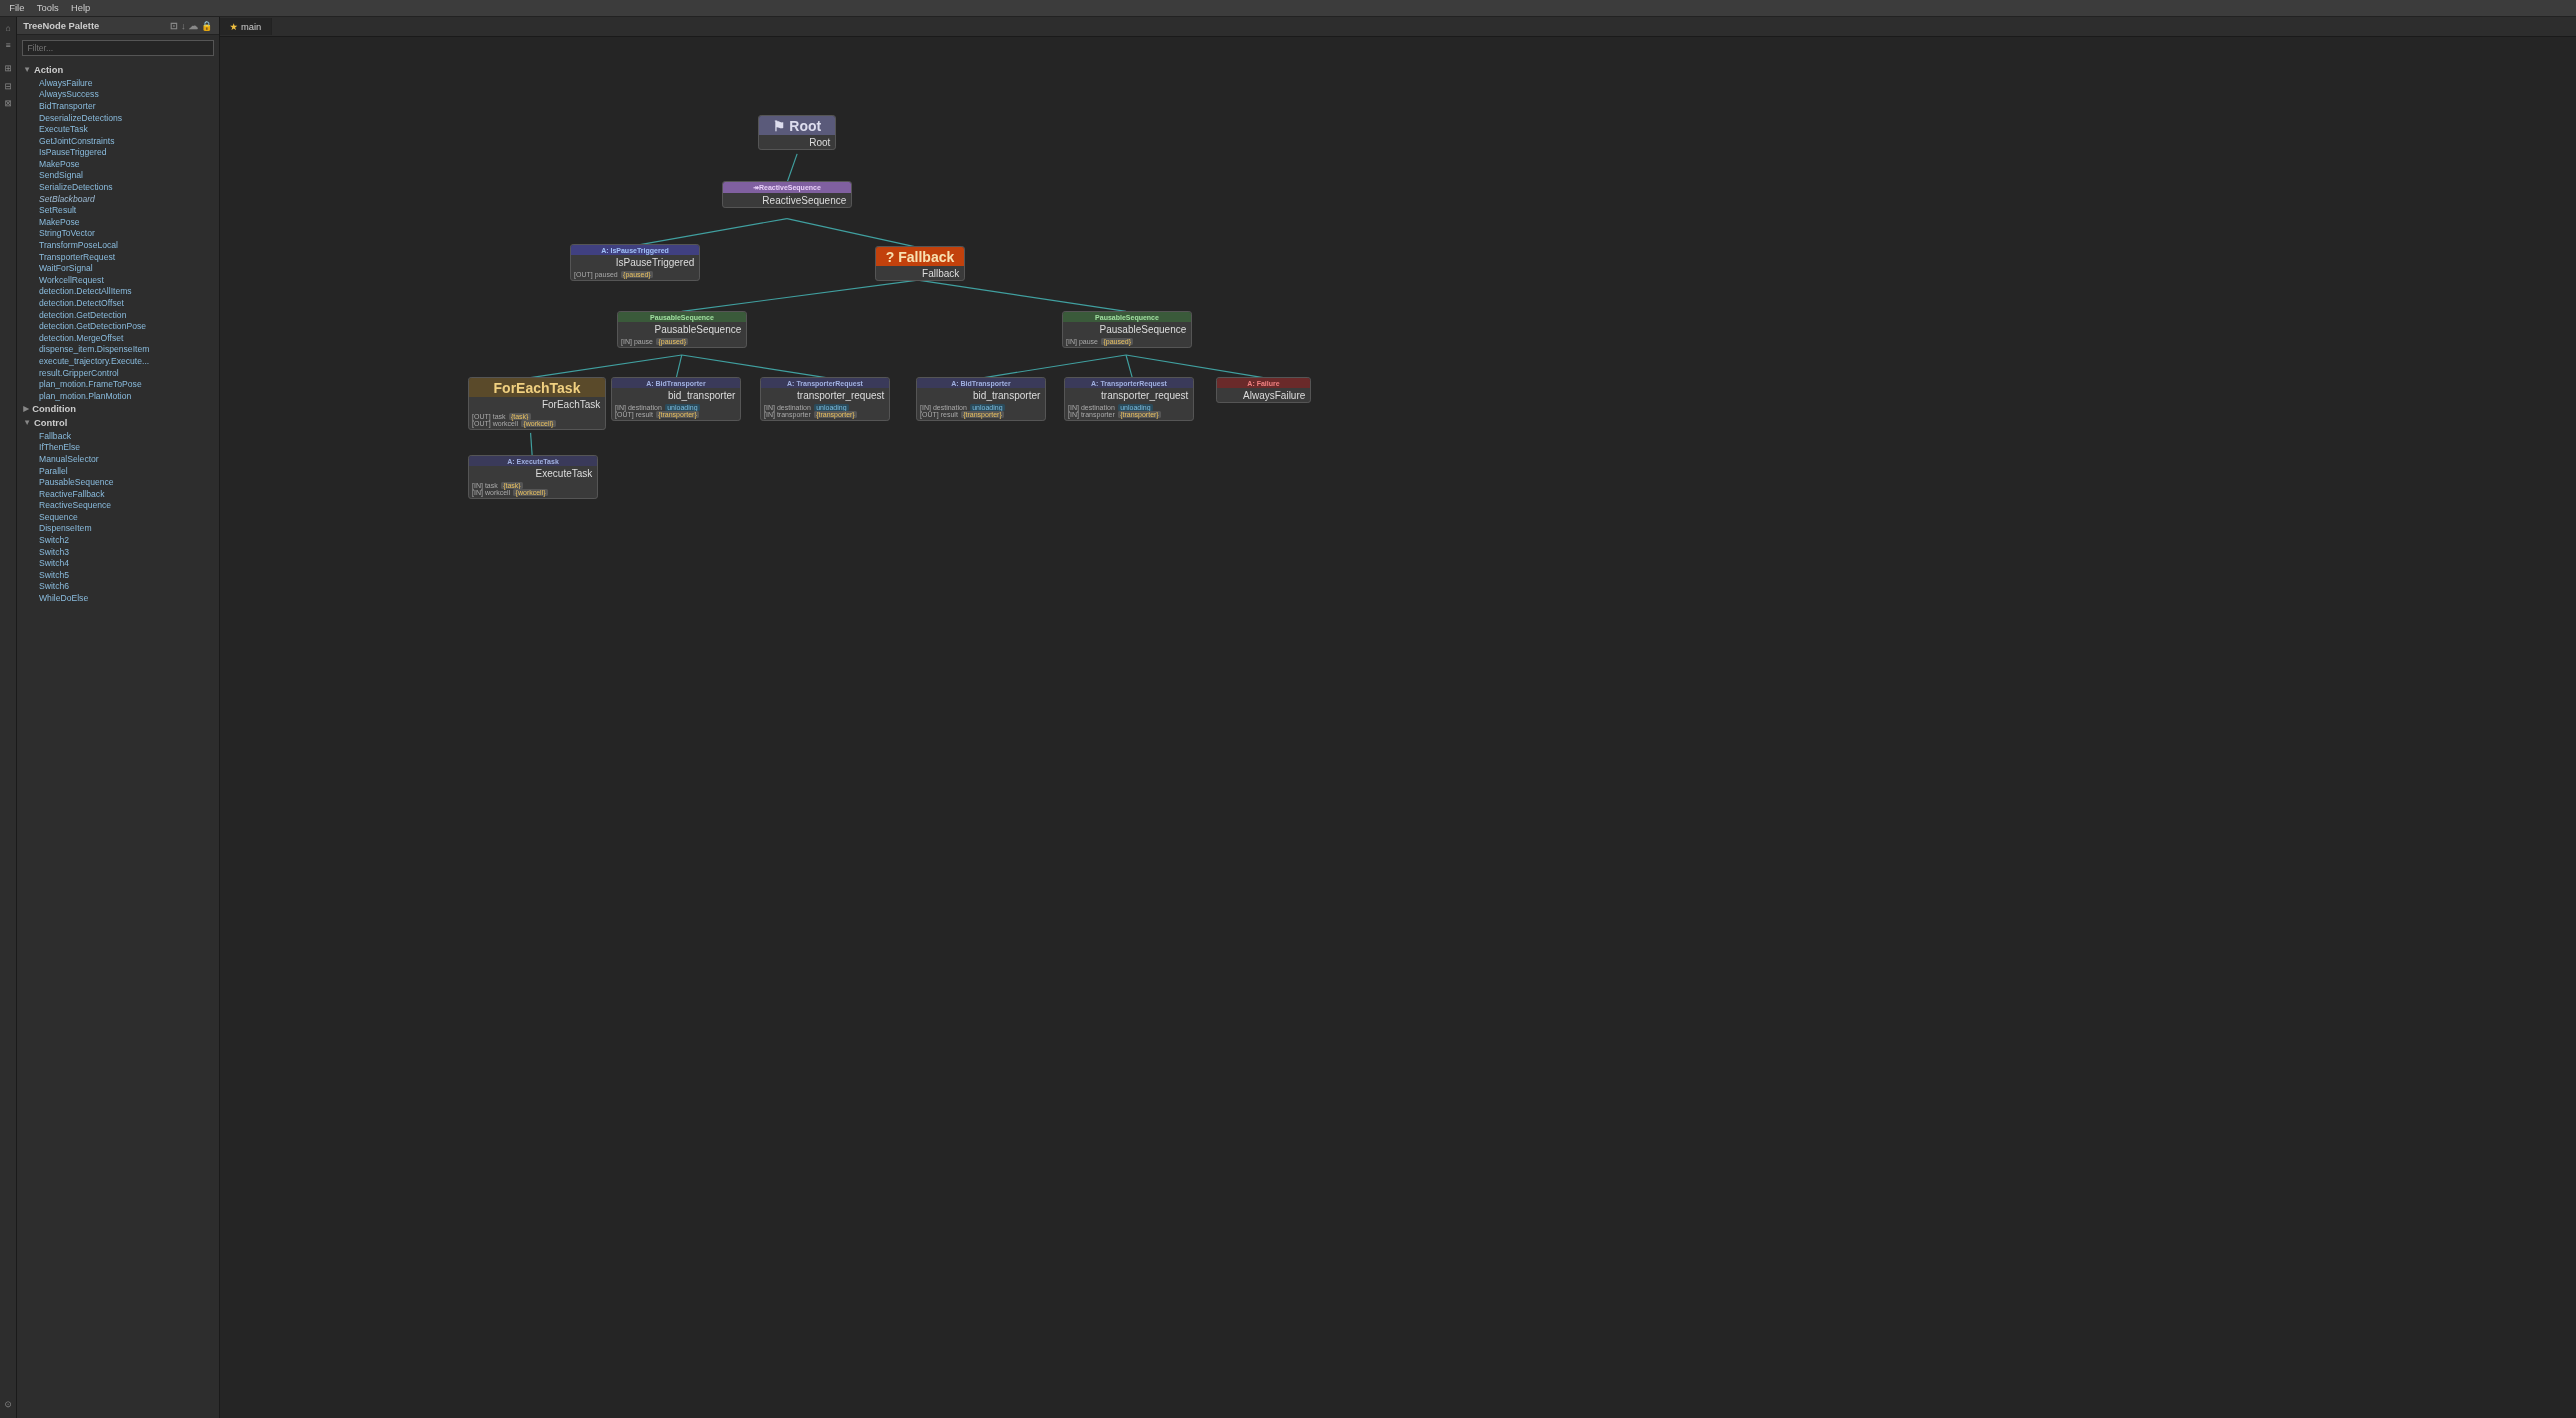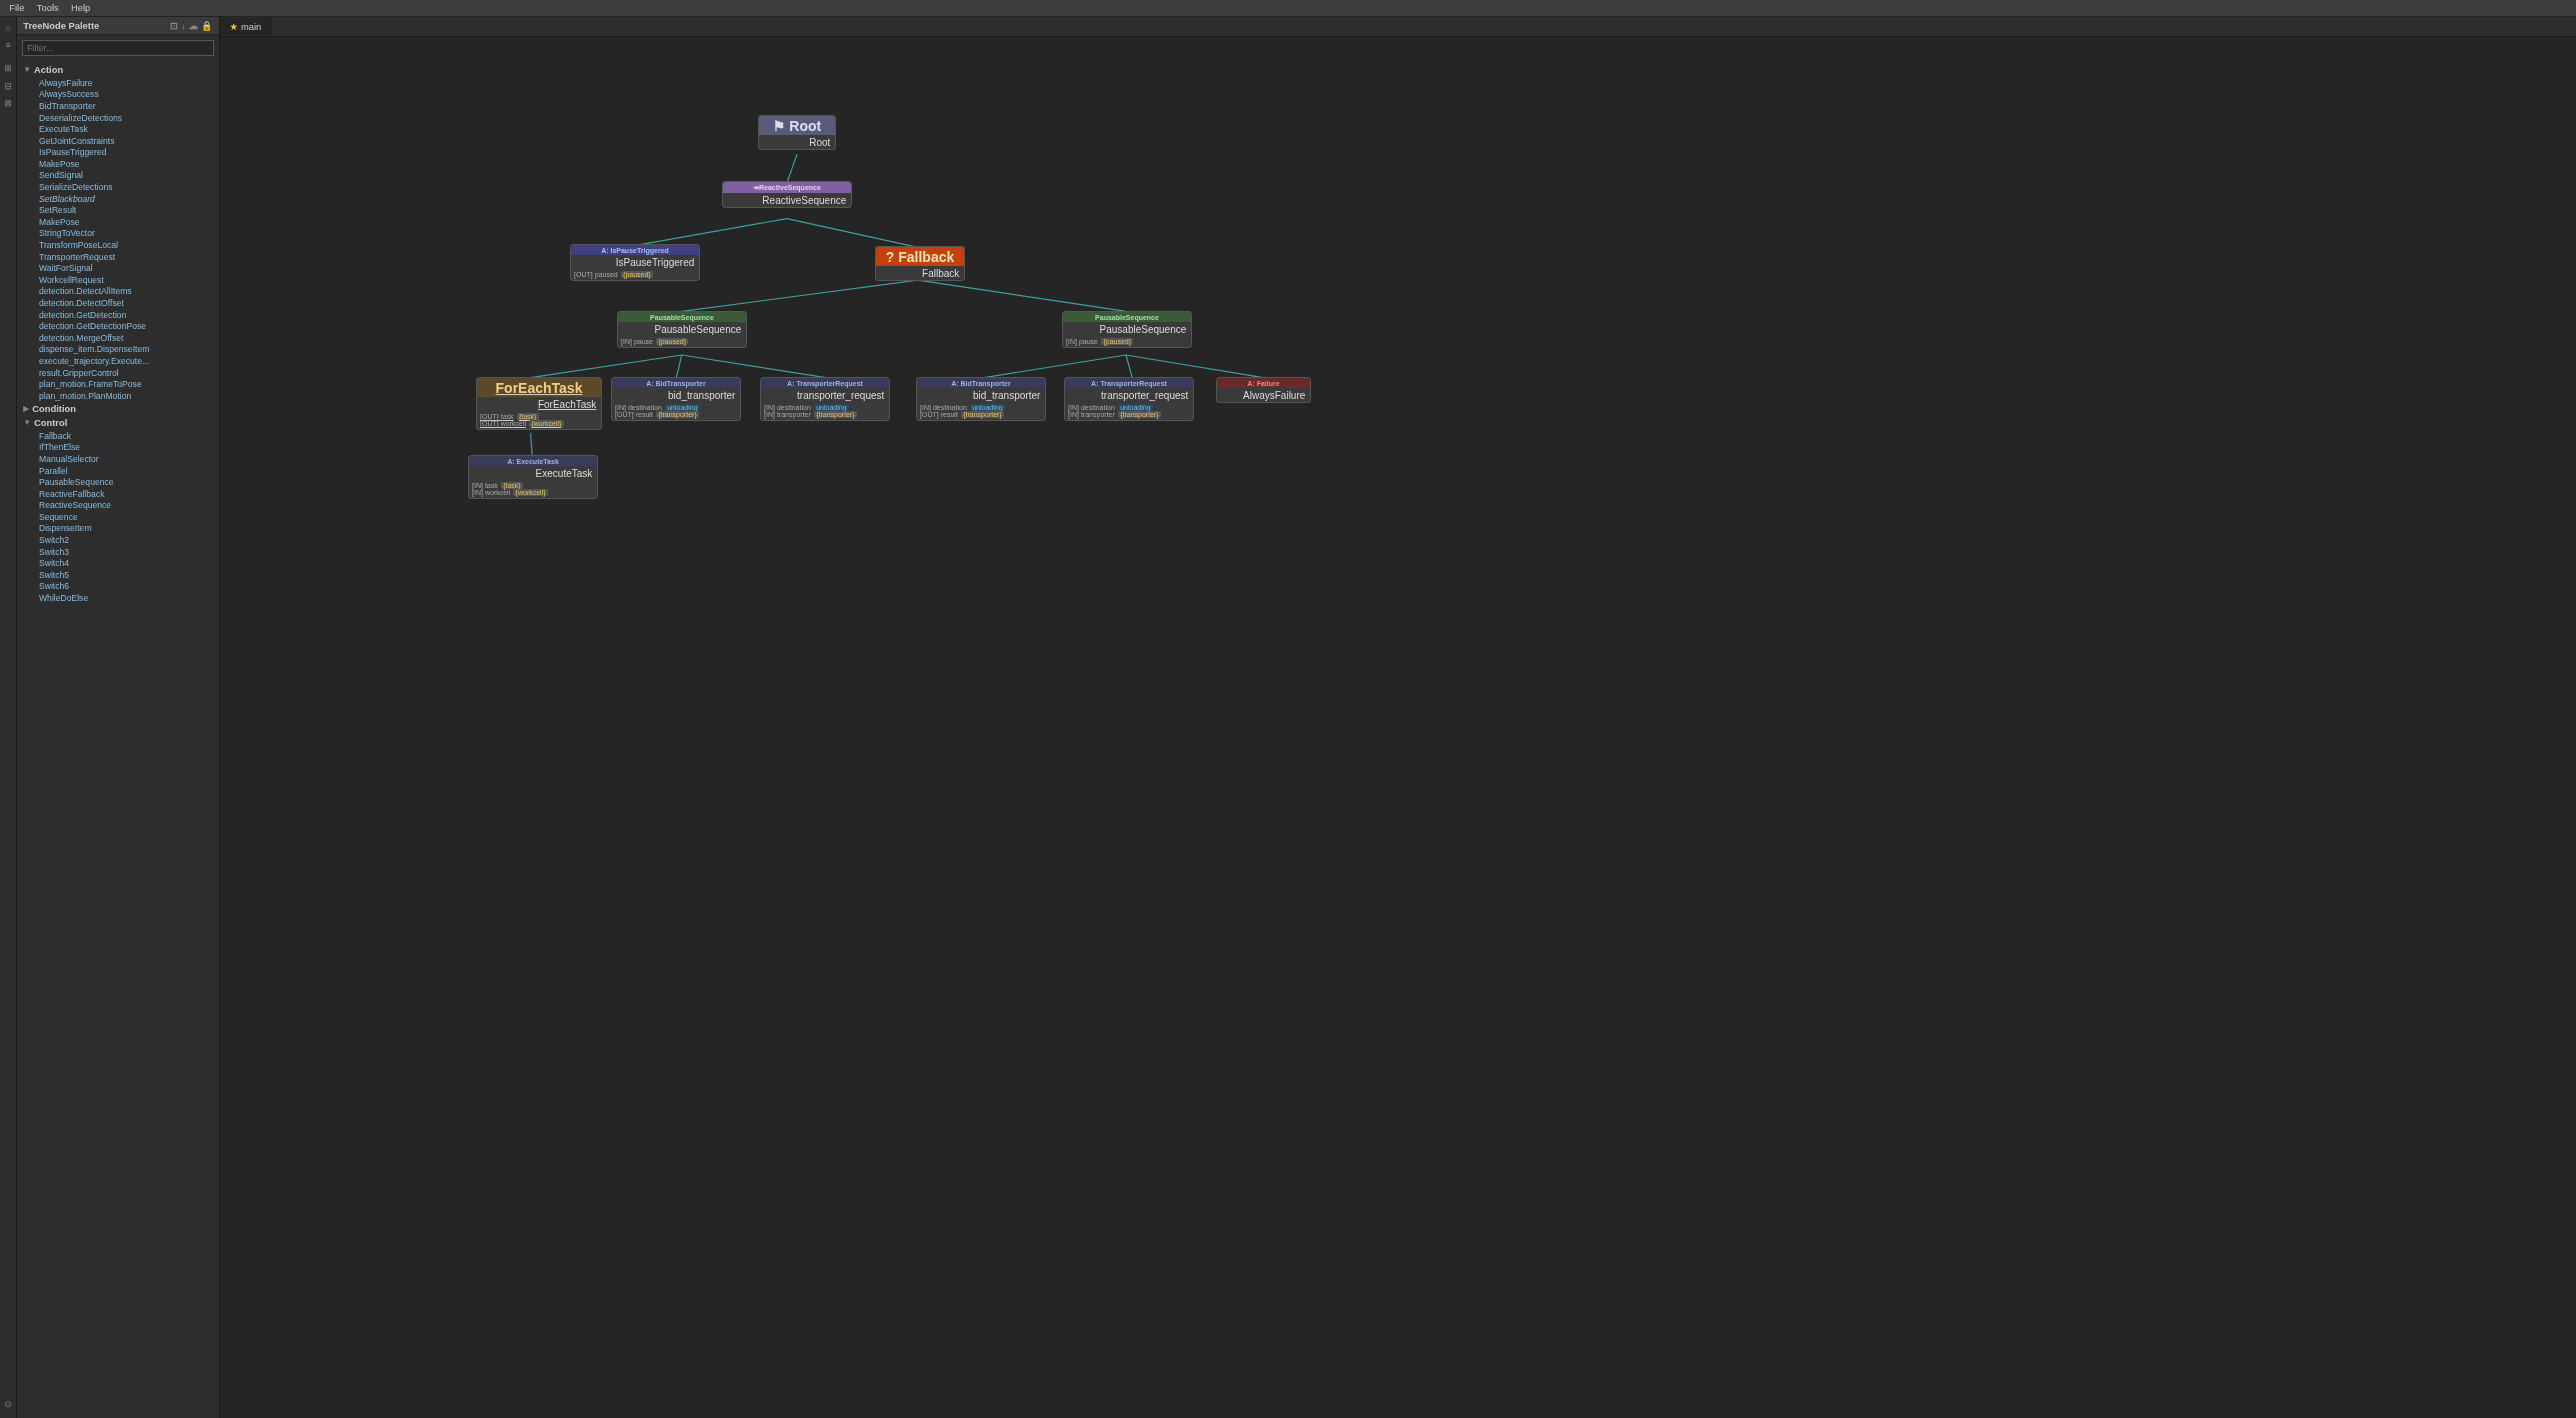--- a/index.html
+++ b/index.html
@@ -239,21 +239,21 @@
         <div class="bt-node-header" style="font-size:7px;">PausableSequence</div>
         <div class="bt-node-body">PausableSequence</div>
         <div class="bt-node-ports">
           <div class="bt-node-port">
             <span>[IN] pause</span>
             <span class="port-value">{paused}</span>
           </div>
         </div>
       </div>
 
-      <div class="bt-node node-foreach" style="left:256px; top:340px; width:126px;text-decoration:underline;">
+      <div class="bt-node node-foreach" style="left:248px; top:340px; width:138px;">
         <div class="bt-node-header">ForEachTask</div>
         <div class="bt-node-body">ForEachTask</div>
         <div class="bt-node-ports">
           <div class="bt-node-port">
             <span>[OUT] task</span>
             <span class="port-value">{task}</span>
           </div>
           <div class="bt-node-port">
             <span>[OUT] workcell</span>
             <span class="port-value">{workcell}</span>

